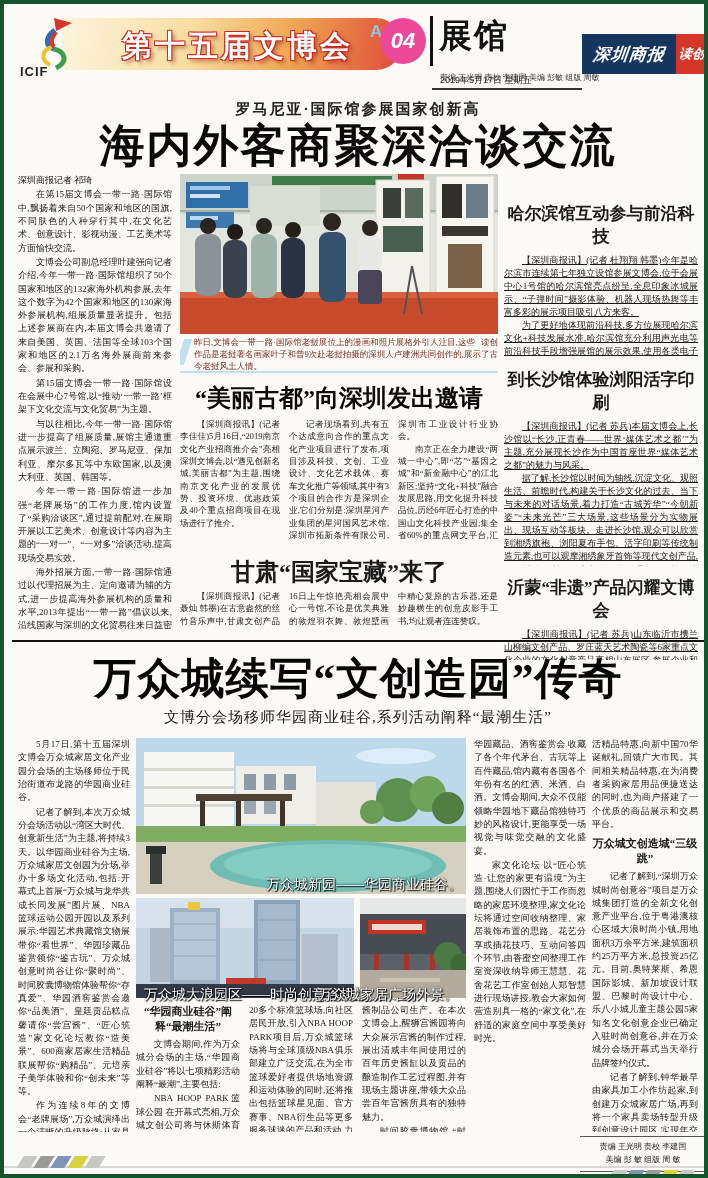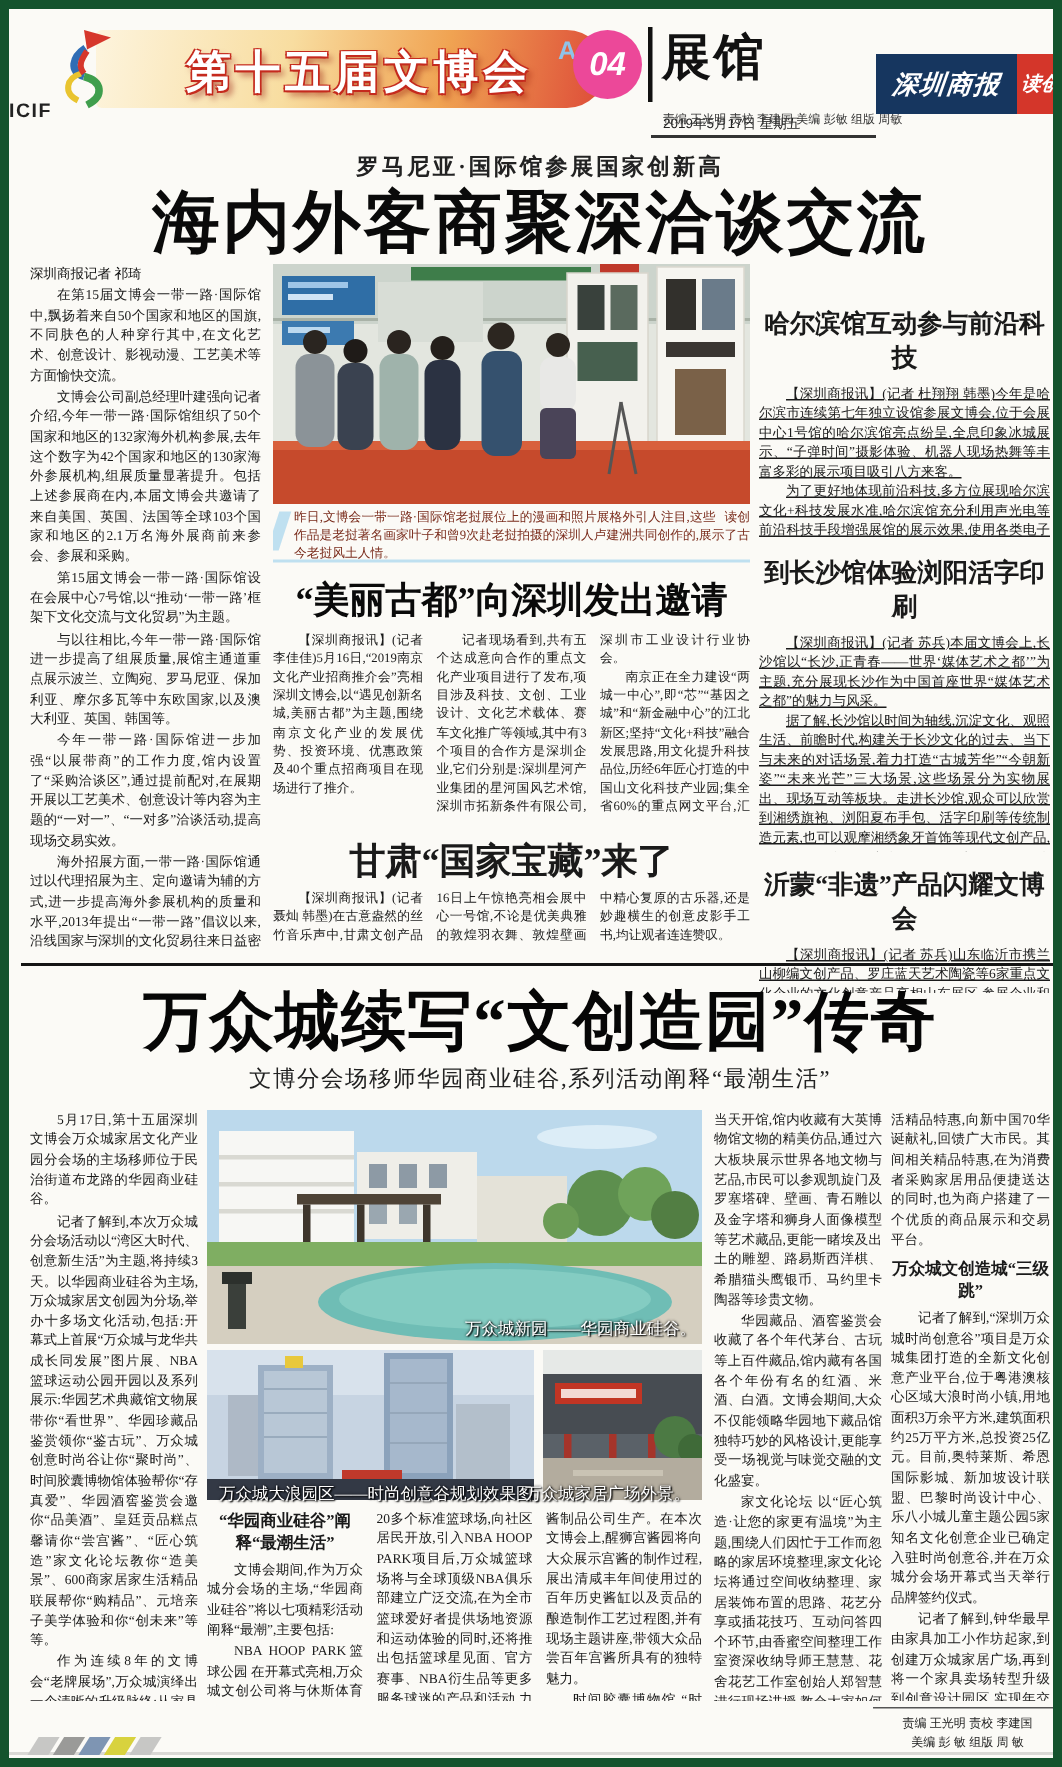--- a/index.html
+++ b/index.html
@@ -1,27 +1,27 @@
 <!DOCTYPE html>
 <html><head>
 <meta charset="utf-8">
 <style>
   html,body{margin:0;padding:0;background:#e9e9e7;}
   .page{position:relative;width:708px;height:1178px;margin:0 auto;background:#fbfaf6;
         font-family:"Liberation Serif","DejaVu Serif",serif;color:#1a1a1a;overflow:hidden;
-        border:6px solid #14532d;box-sizing:border-box;}
+        border:4px solid #14532d;box-sizing:border-box;}
   
   .banner{position:absolute;left:58px;top:14px;width:340px;height:52px;
           background:linear-gradient(100deg,#fdf4dd 0%,#f8dda0 38%,#f0a352 68%,#dd4a38 100%);
           border-radius:6px 40px 40px 6px;}
   .banner-title{position:absolute;left:118px;top:22px;font-family:"Liberation Sans",sans-serif;
           font-weight:900;font-size:30px;letter-spacing:3px;color:#fff;
           text-shadow:1px 1px 0 #c52a1e,-1px -1px 0 #c52a1e,1px -1px 0 #c52a1e,-1px 1px 0 #c52a1e,3px 3px 4px rgba(140,10,0,.55);}
   .icif-logo{position:absolute;left:12px;top:10px;width:78px;height:66px;}
-  .icif-text{position:absolute;left:0;top:60px;font-family:"Liberation Sans",sans-serif;
+  .icif-text{position:absolute;left:16px;top:60px;font-family:"Liberation Sans",sans-serif;
           font-weight:700;font-size:13px;letter-spacing:1px;color:#222;}
   .pageno-a{position:absolute;left:366px;top:18px;font-family:"Liberation Sans",sans-serif;
           font-weight:700;font-size:17px;color:#8fc3e8;}
   .pageno-circle{position:absolute;left:376px;top:14px;width:46px;height:46px;border-radius:50%;
           background:#ec4899;color:#fff;font-family:"Liberation Sans",sans-serif;font-weight:900;
           font-size:22px;font-style:italic;display:flex;align-items:center;justify-content:center;}
   .section-bar{position:absolute;left:426px;top:12px;width:3px;height:50px;background:#111;}
   .section-name{position:absolute;left:435px;top:10px;font-family:"Liberation Sans",sans-serif;
           font-weight:900;font-size:33px;color:#111;letter-spacing:2px;}
   .date-line{position:absolute;left:436px;top:70px;font-size:9px;color:#222;font-family:"Liberation Sans",sans-serif;}
@@ -67,21 +67,21 @@
   
   .divider{position:absolute;left:8px;top:636px;width:692px;height:2px;background:#141414;}
   .feat-head{position:absolute;left:0;top:646px;width:708px;text-align:center;font-size:43px;
           font-weight:900;letter-spacing:1px;color:#060606;}
   .feat-sub{position:absolute;left:0;top:704px;width:708px;text-align:center;font-size:15px;color:#222;letter-spacing:1px;}
   .f-col1{left:14px;top:734px;width:112px;height:394px;}
   .f-center{left:132px;top:734px;width:330px;height:394px;}
   .photo-main{position:absolute;left:0;top:0;width:330px;height:156px;}
   .photo-towers{position:absolute;left:0;top:160px;width:218px;height:100px;}
   .photo-plaza{position:absolute;left:224px;top:160px;width:106px;height:100px;}
-  .ph-cap{position:absolute;right:4px;bottom:3px;color:#fff;font-size:11px;
+  .ph-cap{position:absolute;right:4px;bottom:3px;color:#fff;font-size:14px;
           text-shadow:0 0 2px #000,1px 1px 1px #000;white-space:nowrap;}
   .f-suba{left:0;top:266px;width:104px;height:128px;}
   .f-subb{left:113px;top:266px;width:104px;height:128px;}
   .f-subc{left:226px;top:266px;width:104px;height:128px;}
   .f-colD{left:470px;top:734px;width:112px;height:394px;}
   .f-colE{left:588px;top:734px;width:106px;height:394px;}
   .subhead{font-size:11px;font-weight:900;text-align:center;margin:5px 0 4px;text-indent:0;}
   
   .foot-box{position:absolute;left:576px;top:1132px;width:126px;border-top:1px solid #555;
           border-bottom:1px solid #555;padding:4px 0;text-align:center;
@@ -126,21 +126,21 @@
   <div class="kicker">罗马尼亚·国际馆参展国家创新高</div>
   <div class="headline-main">海内外客商聚深洽谈交流</div>
 
   <div class="col col-left bodytext">
     <p class="byline" style="text-indent:0;">深圳商报记者 祁琦</p>
     <div>
         <p>在第15届文博会一带一路·国际馆中,飘扬着来自50个国家和地区的国旗,不同肤色的人种穿行其中,在文化艺术、创意设计、影视动漫、工艺美术等方面愉快交流。</p>
         <p>文博会公司副总经理叶建强向记者介绍,今年一带一路·国际馆组织了50个国家和地区的132家海外机构参展,去年这个数字为42个国家和地区的130家海外参展机构,组展质量显著提升。包括上述参展商在内,本届文博会共邀请了来自美国、英国、法国等全球103个国家和地区的2.1万名海外展商前来参会、参展和采购。</p>
         <p>第15届文博会一带一路·国际馆设在会展中心7号馆,以“推动‘一带一路’框架下文化交流与文化贸易”为主题。</p>
         <p>与以往相比,今年一带一路·国际馆进一步提高了组展质量,展馆主通道重点展示波兰、立陶宛、罗马尼亚、保加利亚、摩尔多瓦等中东欧国家,以及澳大利亚、英国、韩国等。</p>
-        <p>今年一带一路·国际馆进一步加强“以展带商”的工作力度,馆内设置了“采购洽谈区”,通过提前配对,在展期开展以工艺美术、创意设计等内容为主题的“一对一”、“一对多”洽谈活动,提高现场交易实效。</p>
+        <p>今年一带一路·国际馆进一步加强“老牌展场”的工作力度,馆内设置了“采购洽谈区”,通过提前配对,在展期开展以工艺美术、创意设计等内容为主题的“一对一”、“一对多”洽谈活动,提高现场交易实效。</p>
         <p>海外招展方面,一带一路·国际馆通过以代理招展为主、定向邀请为辅的方式,进一步提高海外参展机构的质量和水平,2013年提出“一带一路”倡议以来,沿线国家与深圳的文化贸易往来日益密切。</p>
       </div>
   </div>
 
   <div class="col mid">
     <svg class="photo1" viewBox="0 0 318 160" preserveAspectRatio="none">
       <rect width="318" height="160" fill="#e3e6df"></rect>
       <rect width="318" height="40" fill="#ccd4cc"></rect>
       <rect x="0" y="36" width="318" height="2" fill="#a9b2a7"></rect>
       <rect x="92" y="2" width="120" height="9" fill="#3e7d4a"></rect>
@@ -308,21 +308,20 @@
         <p>20多个标准篮球场,向社区居民开放,引入NBA HOOP PARK项目后,万众城篮球场将与全球顶级NBA俱乐部建立广泛交流,在为全市篮球爱好者提供场地资源和运动体验的同时,还将推出包括篮球星见面、官方赛事、NBA衍生品等更多服务球迷的产品和活动,力求将NBA文化真正引进到深圳。</p>
       </div>
     <div class="col f-subc bodytext cont" style="position:absolute;">
         <p>酱制品公司生产。在本次文博会上,醒狮宫酱园将向大众展示宫酱的制作过程,展出清咸丰年间使用过的百年历史酱缸以及贡品的酿造制作工艺过程图,并有现场主题讲座,带领大众品尝百年宫酱所具有的独特魅力。</p>
         <p>时间胶囊博物馆 “时间胶囊”致力于情感、考量的记忆的留存。作为全球首个“时间胶囊”托管商,本届文博会上,华园商业硅谷的“时间胶囊博物馆”将通过“纪念衣橱”展会,带领人们回味过去的美好时光,同时为个人、家庭、团体提供小物托管服务,推出“再见日出婚礼”、“成长手记”等项目。</p>
       </div>
   </div>
 
   <div class="col f-colD bodytext">
     <div class="cont">
-        <p>当天开馆,馆内收藏有大英博物馆文物的精美仿品,通过六大板块展示世界各地文物与艺品,市民可以参观凯旋门及罗塞塔碑、壁画、青石雕以及金字塔和狮身人面像模型等艺术藏品,更能一睹埃及出土的雕塑、路易斯西洋棋、希腊猫头鹰银币、马约里卡陶器等珍贵文物。</p>
         <p>华园藏品、酒窖鉴赏会 收藏了各个年代茅台、古玩等上百件藏品,馆内藏有各国各个年份有名的红酒、米酒、白酒。文博会期间,大众不仅能领略华园地下藏品馆独特巧妙的风格设计,更能享受一场视觉与味觉交融的文化盛宴。</p>
         <p>家文化论坛 以“匠心筑造·让您的家更有温境”为主题,围绕人们因忙于工作而忽略的家居环境整理,家文化论坛将通过空间收纳整理、家居装饰布置的思路、花艺分享或插花技巧、互动问答四个环节,由香蜜空间整理工作室资深收纳导师王慧慧、花舍花艺工作室创始人郑智慧进行现场讲授,教会大家如何营造别具一格的“家文化”,在舒适的家庭空间中享受美好时光。</p>
       </div>
 
   </div>
 
   <div class="col f-colE bodytext">
     <div class="cont">
         <p>活精品特惠,向新中国70华诞献礼,回馈广大市民。其间相关精品特惠,在为消费者采购家居用品便捷送达的同时,也为商户搭建了一个优质的商品展示和交易平台。</p>
       </div>

